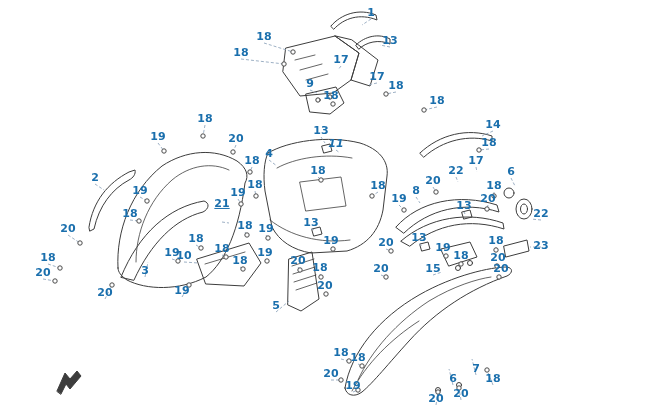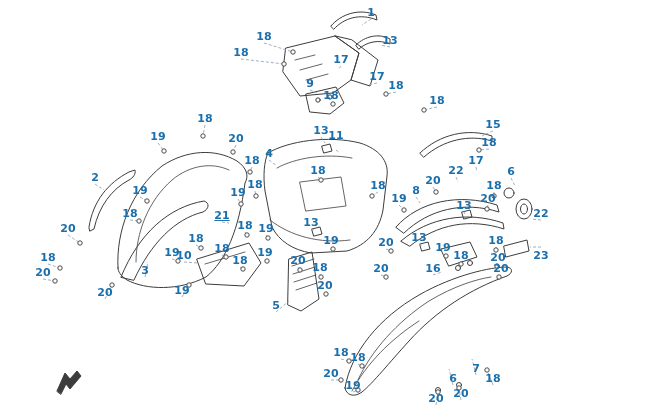--- a/index.html
+++ b/index.html
@@ -214,67 +214,67 @@
       <span class="callout" style="left: 264px; top: 37px; color: rgb(26, 111, 173);">18</span>
       <span class="callout" style="left: 390px; top: 41px; color: rgb(26, 111, 173);">13</span>
       <span class="callout" style="left: 241px; top: 53px; color: rgb(26, 111, 173);">18</span>
       <span class="callout" style="left: 341px; top: 60px; color: rgb(26, 111, 173);">17</span>
       <span class="callout" style="left: 377px; top: 77px; color: rgb(26, 111, 173);">17</span>
       <span class="callout" style="left: 310px; top: 84px; color: rgb(26, 111, 173);">9</span>
       <span class="callout" style="left: 396px; top: 86px; color: rgb(26, 111, 173);">18</span>
       <span class="callout" style="left: 331px; top: 96px; color: rgb(26, 111, 173);">18</span>
       <span class="callout" style="left: 437px; top: 101px; color: rgb(26, 111, 173);">18</span>
       <span class="callout" style="left: 205px; top: 119px; color: rgb(26, 111, 173);">18</span>
-      <span class="callout" style="left: 493px; top: 125px; color: rgb(26, 111, 173);">15</span>
+      <span class="callout" style="left: 493px; top: 125px; color: rgb(26, 111, 173);">14</span>
       <span class="callout" style="left: 321px; top: 131px; color: rgb(26, 111, 173);">13</span>
       <span class="callout" style="left: 158px; top: 137px; color: rgb(26, 111, 173);">19</span>
       <span class="callout" style="left: 236px; top: 139px; color: rgb(26, 111, 173);">20</span>
       <span class="callout" style="left: 489px; top: 143px; color: rgb(26, 111, 173);">18</span>
-      <span class="callout" style="left: 336px; top: 136px; color: rgb(26, 111, 173);">11</span>
+      <span class="callout" style="left: 336px; top: 144px; color: rgb(26, 111, 173); font-style: italic;">11</span>
       <span class="callout" style="left: 269px; top: 154px; color: rgb(26, 111, 173);">4</span>
       <span class="callout" style="left: 252px; top: 161px; color: rgb(26, 111, 173);">18</span>
       <span class="callout" style="left: 476px; top: 161px; color: rgb(26, 111, 173);">17</span>
       <span class="callout" style="left: 456px; top: 171px; color: rgb(26, 111, 173);">22</span>
       <span class="callout" style="left: 511px; top: 172px; color: rgb(26, 111, 173);">6</span>
       <span class="callout" style="left: 318px; top: 171px; color: rgb(26, 111, 173);">18</span>
       <span class="callout" style="left: 95px; top: 178px; color: rgb(26, 111, 173);">2</span>
       <span class="callout" style="left: 433px; top: 181px; color: rgb(26, 111, 173);">20</span>
       <span class="callout" style="left: 378px; top: 186px; color: rgb(26, 111, 173);">18</span>
       <span class="callout" style="left: 494px; top: 186px; color: rgb(26, 111, 173);">18</span>
       <span class="callout" style="left: 255px; top: 185px; color: rgb(26, 111, 173);">18</span>
       <span class="callout" style="left: 140px; top: 191px; color: rgb(26, 111, 173);">19</span>
       <span class="callout" style="left: 416px; top: 191px; color: rgb(26, 111, 173);">8</span>
       <span class="callout" style="left: 238px; top: 193px; color: rgb(26, 111, 173);">19</span>
       <span class="callout" style="left: 399px; top: 199px; color: rgb(26, 111, 173);">19</span>
       <span class="callout" style="left: 488px; top: 199px; color: rgb(26, 111, 173);">20</span>
       <span class="callout" style="left: 464px; top: 206px; color: rgb(26, 111, 173);">13</span>
       <span class="callout" style="left: 130px; top: 214px; color: rgb(26, 111, 173);">18</span>
       <span class="callout" style="left: 541px; top: 214px; color: rgb(26, 111, 173);">22</span>
-      <span class="callout" style="left: 222px; top: 216px; color: rgb(26, 111, 173); text-decoration: underline;">21</span>
+      <span class="callout" style="left: 222px; top: 204px; color: rgb(26, 111, 173); text-decoration: underline;">21</span>
       <span class="callout" style="left: 311px; top: 223px; color: rgb(26, 111, 173);">13</span>
       <span class="callout" style="left: 245px; top: 226px; color: rgb(26, 111, 173);">18</span>
       <span class="callout" style="left: 68px; top: 229px; color: rgb(26, 111, 173);">20</span>
       <span class="callout" style="left: 266px; top: 229px; color: rgb(26, 111, 173);">19</span>
       <span class="callout" style="left: 419px; top: 238px; color: rgb(26, 111, 173);">13</span>
       <span class="callout" style="left: 196px; top: 239px; color: rgb(26, 111, 173);">18</span>
       <span class="callout" style="left: 331px; top: 241px; color: rgb(26, 111, 173);">19</span>
-      <span class="callout" style="left: 541px; top: 256px; color: rgb(26, 111, 173);">23</span>
+      <span class="callout" style="left: 541px; top: 246px; color: rgb(26, 111, 173);">23</span>
       <span class="callout" style="left: 496px; top: 241px; color: rgb(26, 111, 173);">18</span>
       <span class="callout" style="left: 386px; top: 243px; color: rgb(26, 111, 173);">20</span>
       <span class="callout" style="left: 443px; top: 248px; color: rgb(26, 111, 173);">19</span>
       <span class="callout" style="left: 222px; top: 249px; color: rgb(26, 111, 173);">18</span>
       <span class="callout" style="left: 172px; top: 253px; color: rgb(26, 111, 173);">19</span>
       <span class="callout" style="left: 265px; top: 253px; color: rgb(26, 111, 173);">19</span>
       <span class="callout" style="left: 184px; top: 256px; color: rgb(26, 111, 173);">10</span>
       <span class="callout" style="left: 48px; top: 258px; color: rgb(26, 111, 173);">18</span>
       <span class="callout" style="left: 461px; top: 256px; color: rgb(26, 111, 173);">18</span>
       <span class="callout" style="left: 498px; top: 258px; color: rgb(26, 111, 173);">20</span>
       <span class="callout" style="left: 240px; top: 261px; color: rgb(26, 111, 173);">18</span>
       <span class="callout" style="left: 298px; top: 261px; color: rgb(26, 111, 173);">20</span>
-      <span class="callout" style="left: 433px; top: 269px; color: rgb(26, 111, 173);">16</span>
+      <span class="callout" style="left: 433px; top: 269px; color: rgb(26, 111, 173);">15</span>
       <span class="callout" style="left: 320px; top: 268px; color: rgb(26, 111, 173);">18</span>
       <span class="callout" style="left: 501px; top: 269px; color: rgb(26, 111, 173);">20</span>
       <span class="callout" style="left: 381px; top: 269px; color: rgb(26, 111, 173);">20</span>
       <span class="callout" style="left: 43px; top: 273px; color: rgb(26, 111, 173);">20</span>
       <span class="callout" style="left: 145px; top: 271px; color: rgb(26, 111, 173);">3</span>
       <span class="callout" style="left: 325px; top: 286px; color: rgb(26, 111, 173);">20</span>
       <span class="callout" style="left: 182px; top: 291px; color: rgb(26, 111, 173);">19</span>
       <span class="callout" style="left: 105px; top: 293px; color: rgb(26, 111, 173);">20</span>
       <span class="callout" style="left: 276px; top: 306px; color: rgb(26, 111, 173);">5</span>
       <span class="callout" style="left: 341px; top: 353px; color: rgb(26, 111, 173);">18</span>

